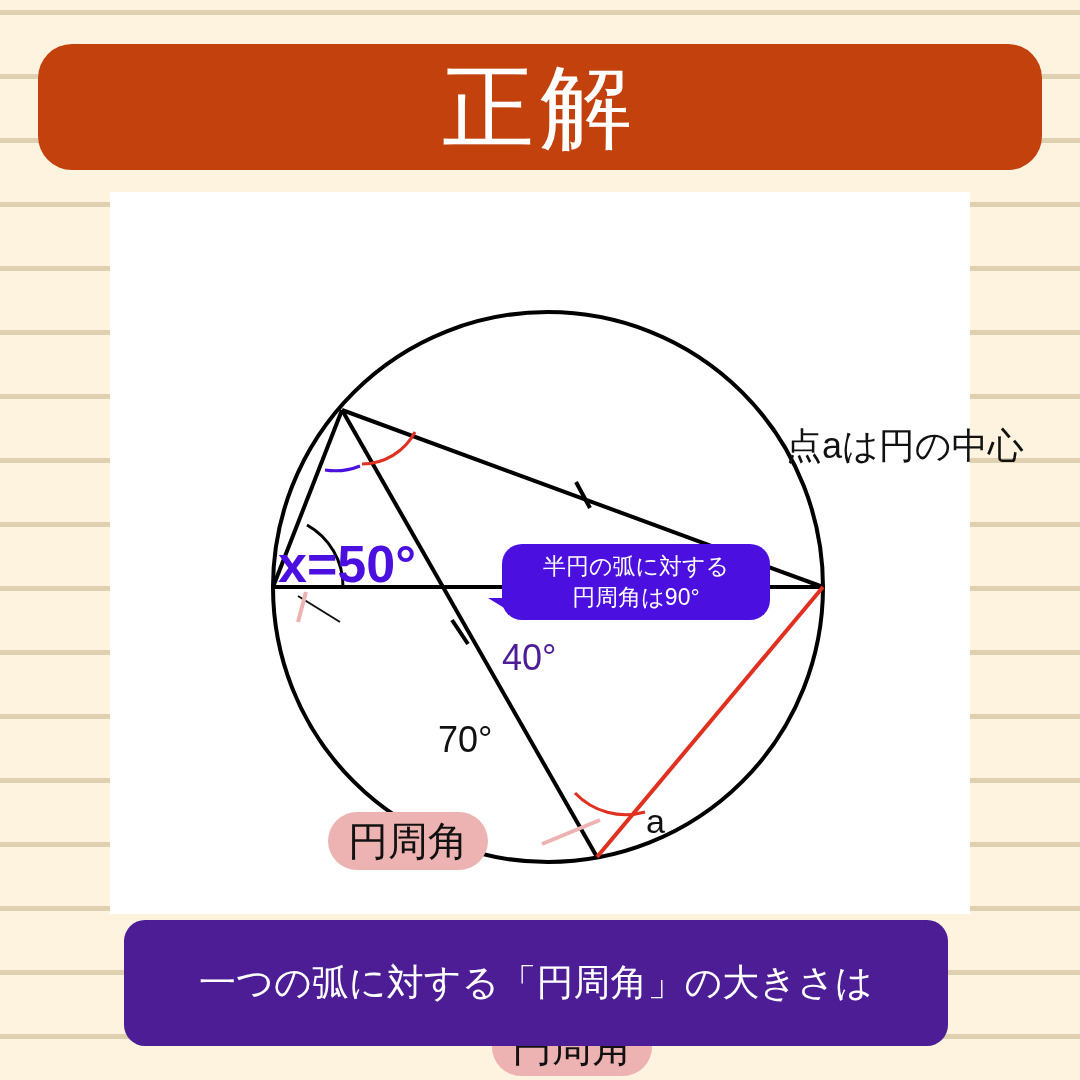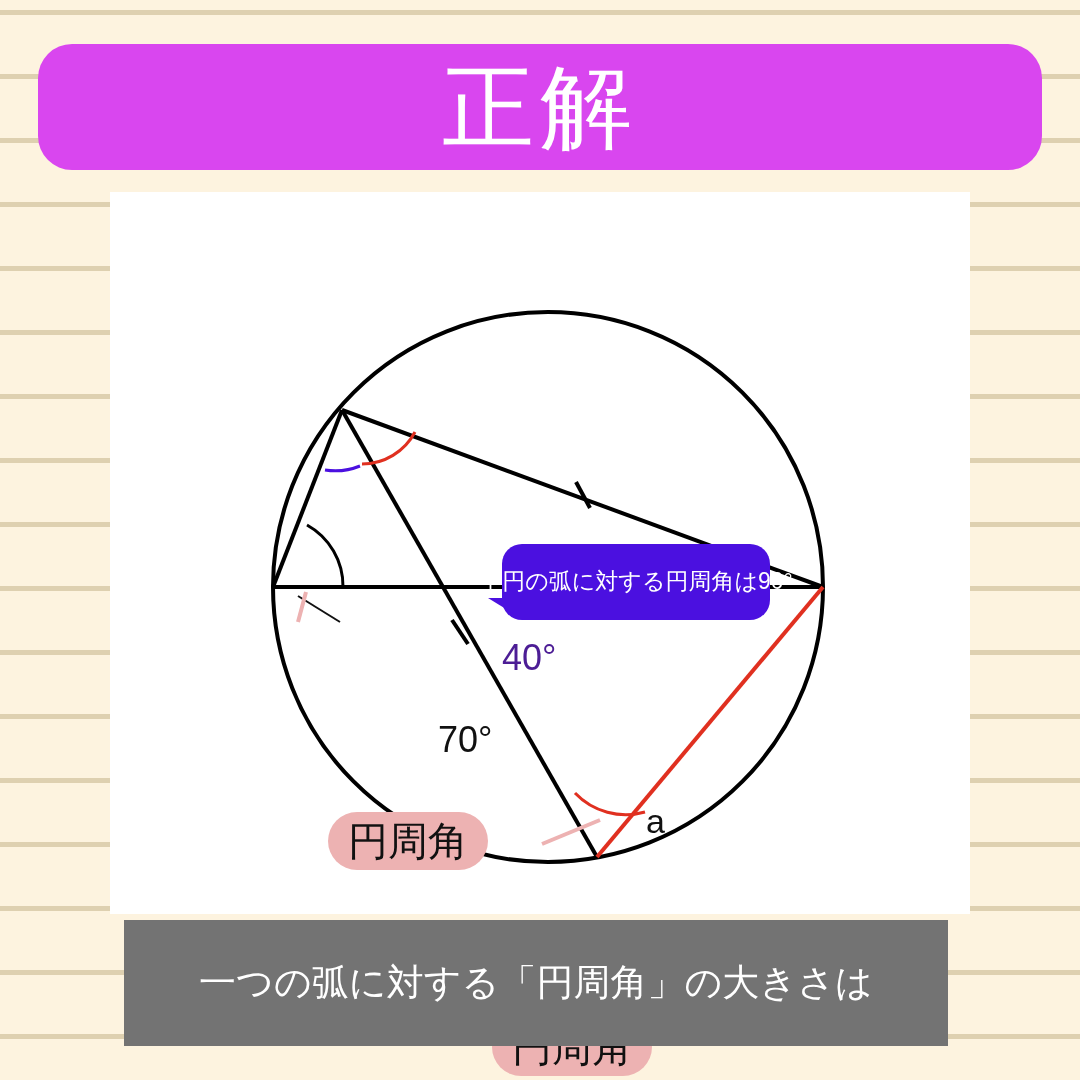--- a/index.html
+++ b/index.html
@@ -34,21 +34,21 @@
     z-index: 2;
   }
 
   
   #title-banner {
     position: absolute;
     left: 38px;
     top: 44px;
     width: 1004px;
     height: 126px;
-    background: #d946ef;
+    background: #c2410c;
     border-radius: 34px;
     display: flex;
     align-items: center;
     justify-content: center;
   }
   #title-text {
     color: #ffffff;
     font-size: 92px;
     line-height: 1;
     letter-spacing: 6px;
@@ -65,26 +65,27 @@
     background: #ffffff;
   }
 
   
   #conclusion-banner {
     position: absolute;
     left: 124px;
     top: 920px;
     width: 824px;
     height: 126px;
-    background: #737373;
+    background: #4c1d95;
     display: flex;
     flex-direction: column;
     align-items: center;
     justify-content: center;
     gap: 2px;
+    border-radius: 21px;
   }
   #conclusion-banner .cline {
     color: #ffffff;
     font-size: 37px;
     line-height: 1.25;
     white-space: nowrap;
   }
 
   
   .lbl {
@@ -136,21 +137,21 @@
   
   #speech-bubble {
     position: absolute;
     left: 392px;
     top: 352px;
     width: 268px;
     height: 76px;
     background: #4b10e0;
     border-radius: 20px;
     display: flex;
-    flex-direction: row;
+    flex-direction: column;
     align-items: center;
     justify-content: center;
   }
   #speech-bubble .bline {
     color: #ffffff;
     font-size: 23px;
     line-height: 1.35;
     white-space: nowrap;
   }
   #speech-bubble .tail {
@@ -245,21 +246,25 @@
 
       <path d="M 465 601 A 70 70 0 0 0 535 620" fill="none" stroke="#e03020" stroke-width="3"></path>
 
       <line x1="188" y1="404" x2="230" y2="430" stroke="#111111" stroke-width="2"></line>
 
       <line x1="188" y1="430" x2="196" y2="400" stroke="#edb2b2" stroke-width="4"></line>
 
       <line x1="432" y1="652" x2="490" y2="628" stroke="#edb2b2" stroke-width="4"></line>
     </svg>
 
-
+    <div class="lbl" id="label-center-note">点aは円の中心</div>
+
+    <div class="lbl" id="label-x">
+      <span class="xv">x</span><span>=50°</span>
+    </div>
 
     <div class="lbl" id="label-40">40°</div>
     <div class="lbl" id="label-70a">70°</div>
     <div class="lbl" id="label-70b">70°</div>
     <div class="lbl" id="label-a">a</div>
 
     <div id="speech-bubble">
       <div class="bline">半円の弧に対する</div>
       <div class="bline">円周角は90°</div>
       <div class="tail"></div>

